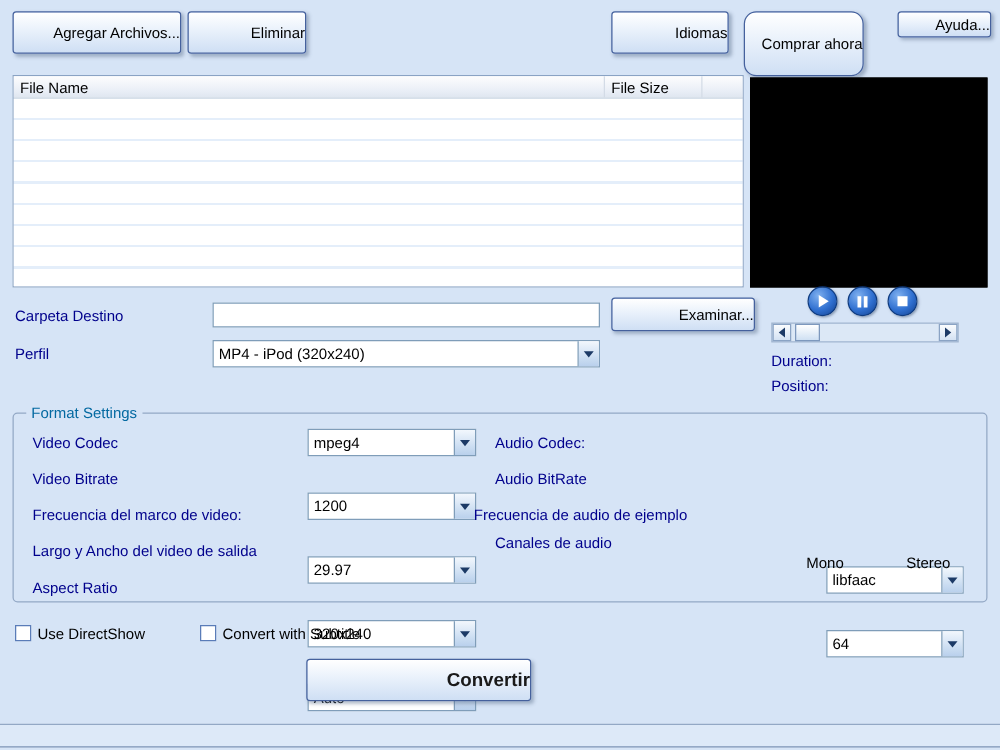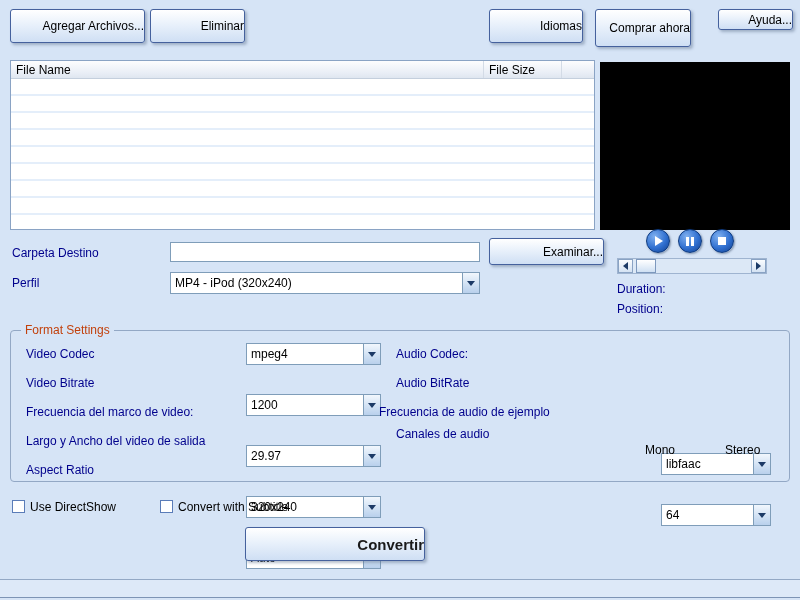--- a/index.html
+++ b/index.html
@@ -104,21 +104,21 @@
   .strack { flex:1; }
 
   
   .groupbox {
     border:1px solid #93a8c5;
     border-radius:4px;
   }
   .group-title {
     position:absolute; top:-8px; left:10px;
     background:#d6e4f6; padding:0 4px;
-    color:#c2410c; font-size:12px;
+    color:#0369a1; font-size:12px;
   }
   .checkbox {
     width:13px; height:13px;
     border:1px solid #5a7cb8; background:#fff;
     display:inline-block;
   }
 
   .statusbar {
     position:absolute; left:0; top:579px; width:800px; height:19px;
     background:#dde9f8;
@@ -132,21 +132,21 @@
 
 <div class="btn abs" style="left:10px; top:9px; width:135px; height:34px;">
     <span>Agregar Archivos...</span>
   </div>
 <div class="btn abs" style="left:150px; top:9px; width:95px; height:34px;">
     <span>Eliminar</span>
   </div>
 <div class="btn abs" style="left:489px; top:9px; width:94px; height:34px;">
     <span>Idiomas</span>
   </div>
-<div class="btn abs" style="left:595px; top:9px; width:96px; height:38px;">
+<div class="btn abs" style="left:595px; top:9px; width:96px; height:52px;border-radius:10px;">
     <span>Comprar ahora</span>
   </div>
 <div class="btn abs" style="left:718px; top:9px; width:75px; height:21px;">
     <span>Ayuda...</span>
   </div>
 
 <div class="list abs" style="left:10px; top:60px; width:585px; height:170px;">
   <div class="list-header">
     <div class="hcol" style="flex:1;">
         <span>File Name</span>

